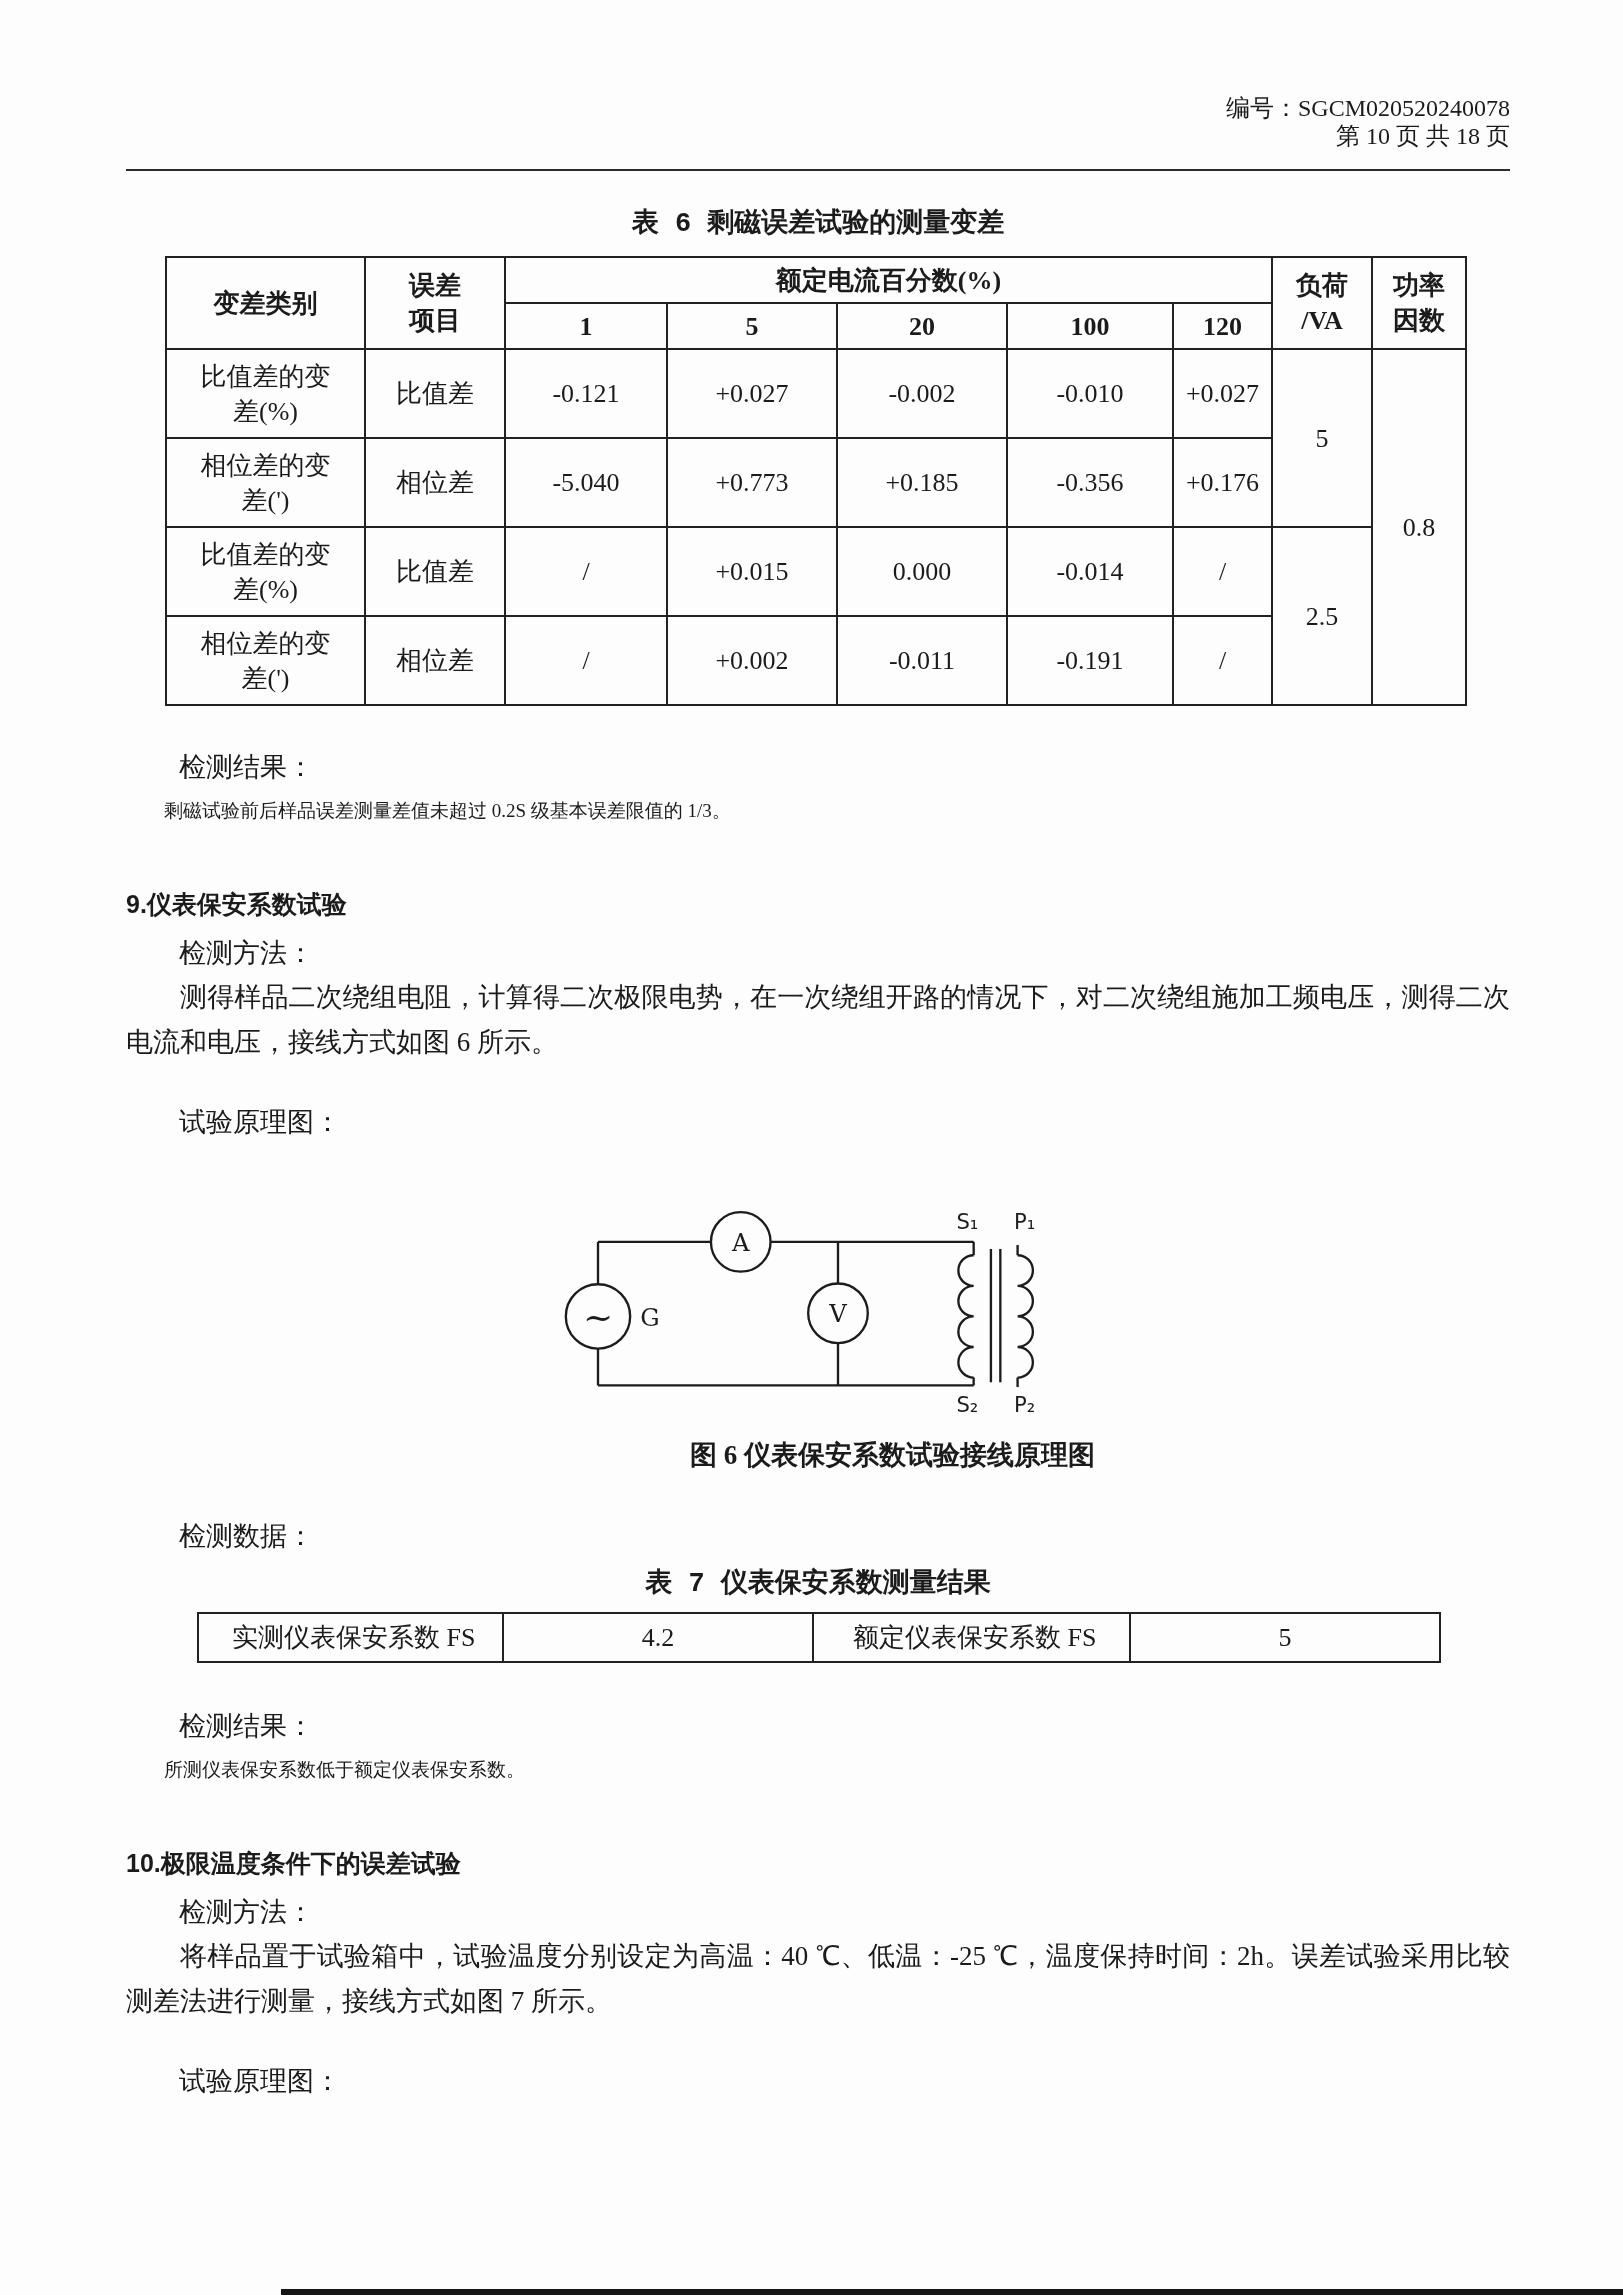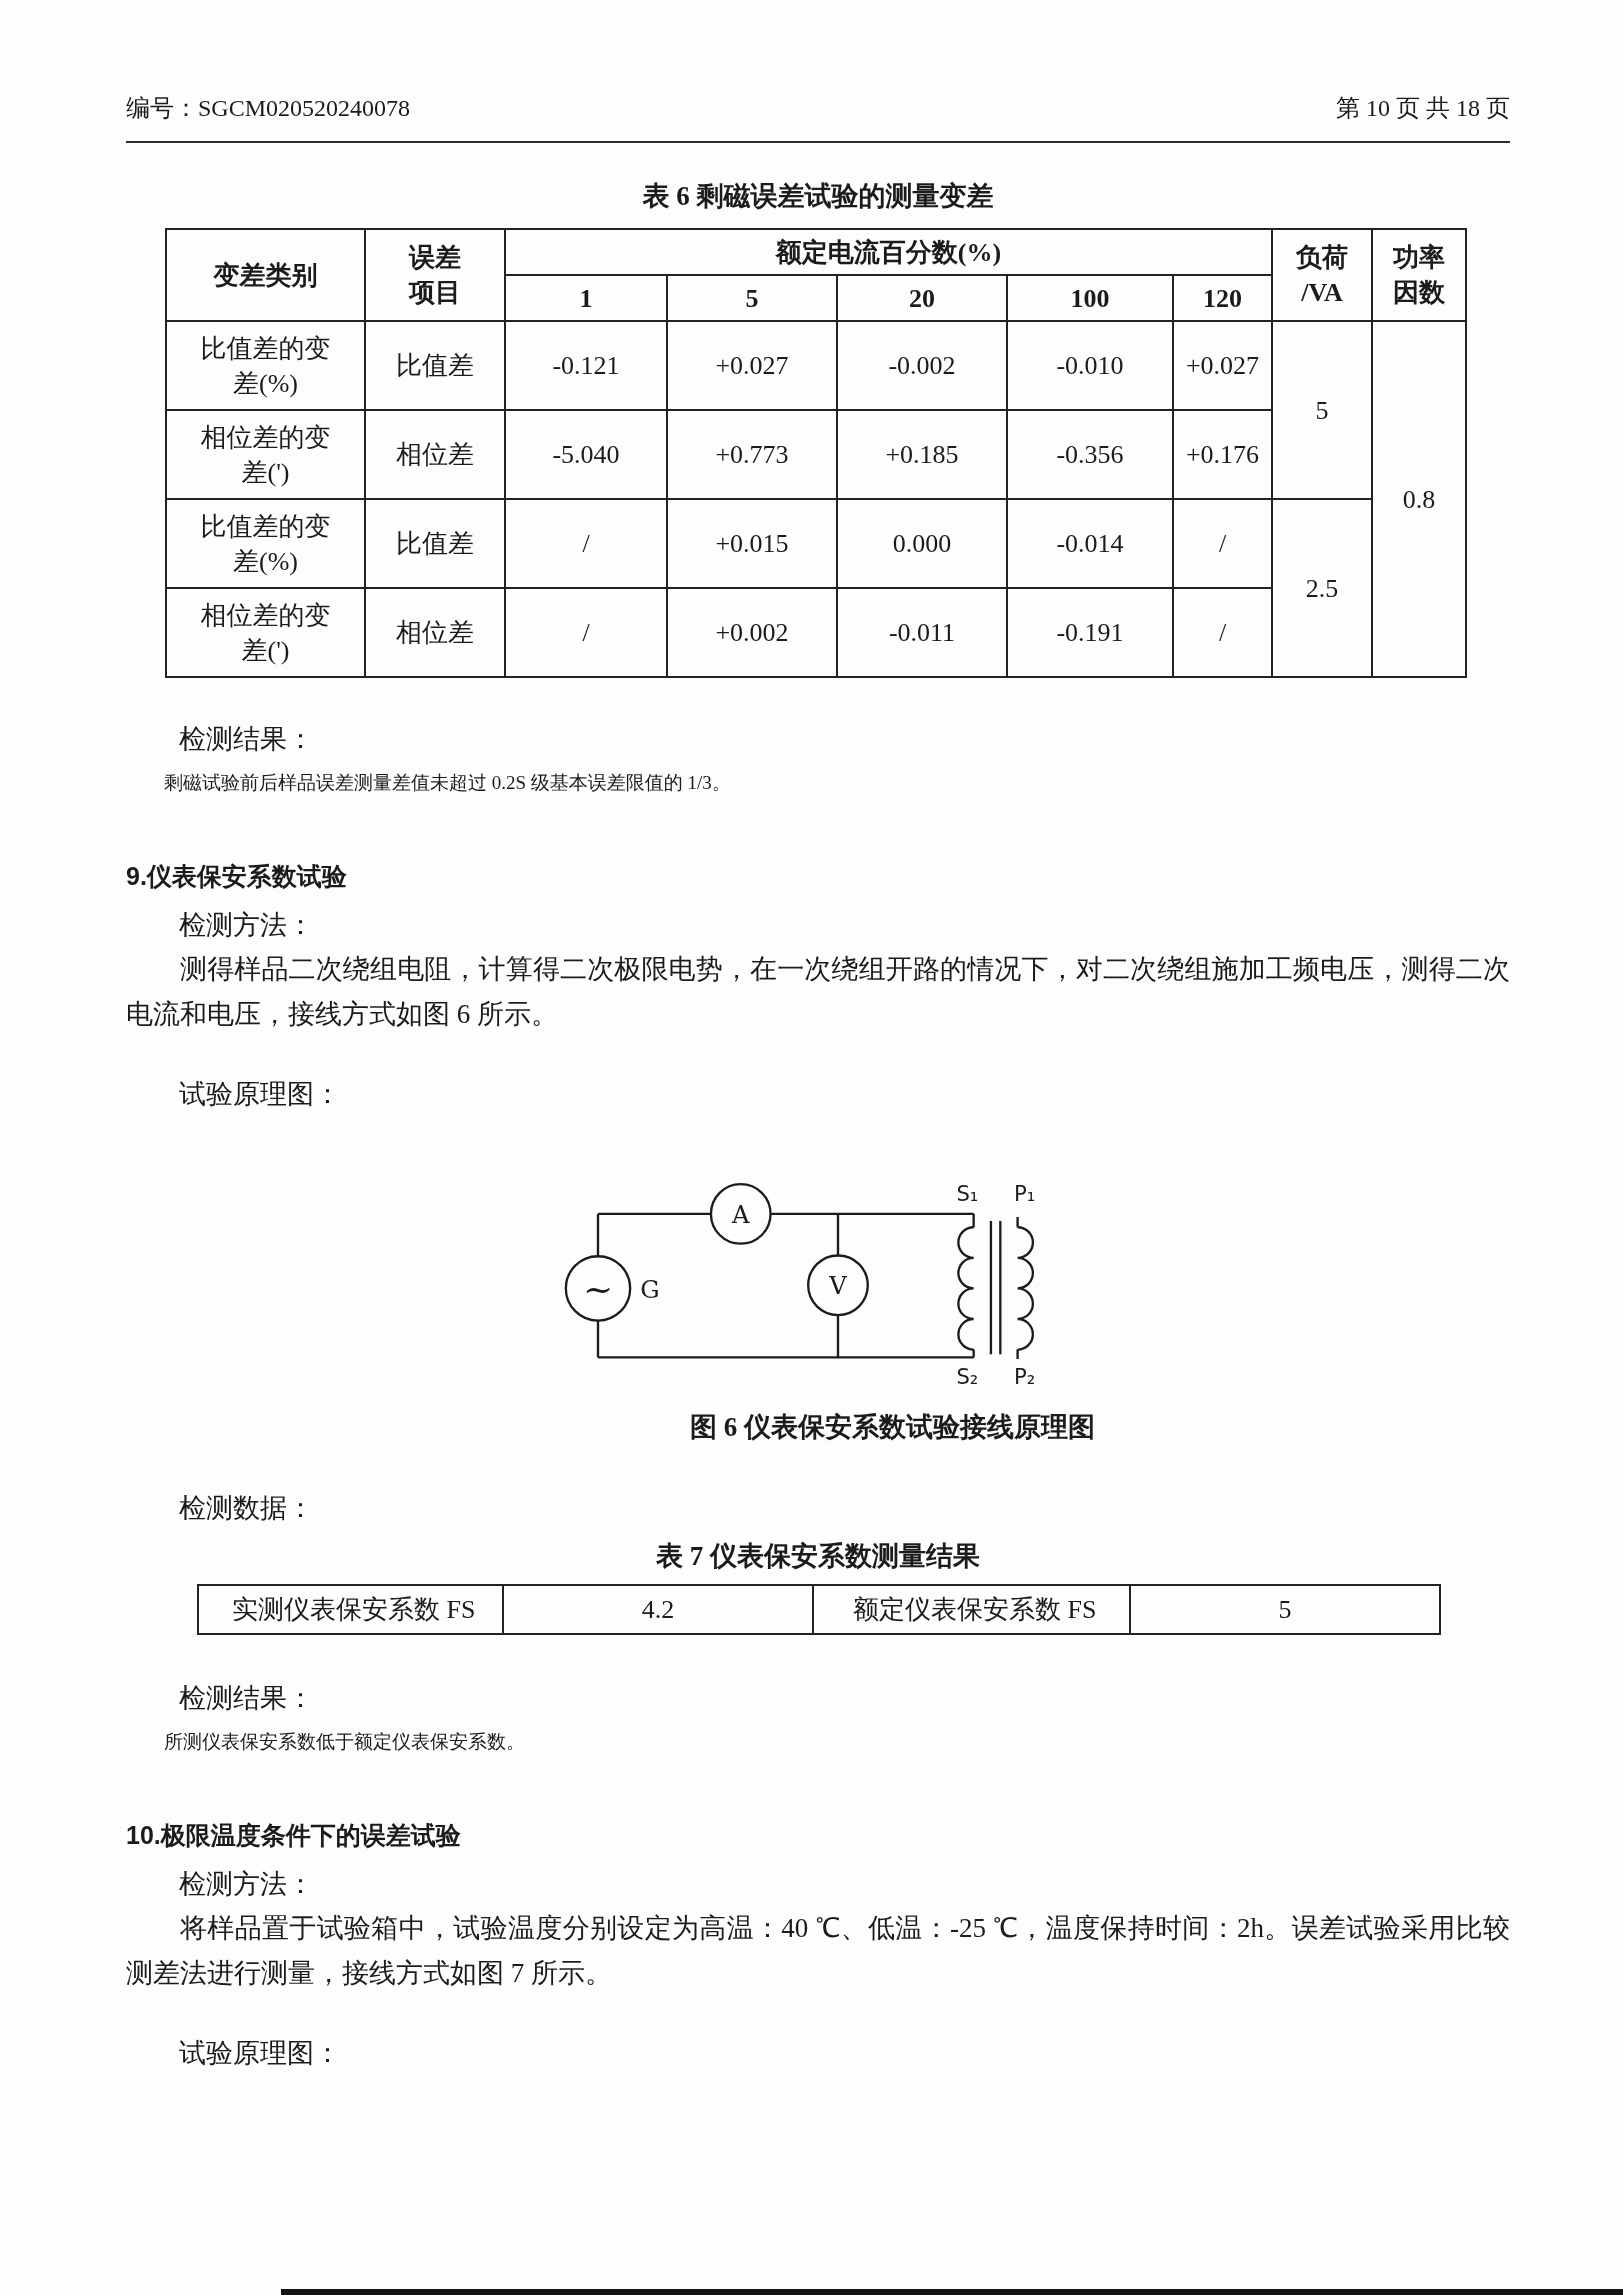--- a/index.html
+++ b/index.html
@@ -9,26 +9,27 @@
     width:1624px; height:2295px; position:relative; overflow:hidden;
     font-family:"Liberation Serif", serif; color:#1b1b1b; background:#fdfdfd;
   }
   .page { position:absolute; inset:0; padding:94px 114px 0 126px; }
 
   
   .hdr {
     display:flex; justify-content:space-between; align-items:flex-end;
     font-size:24px; line-height:28px; padding-bottom:19px;
     border-bottom:2.4px solid #2b2b2b;
+    flex-direction:column;
   }
 
   
   .tbl-title {
     margin-top:36px; text-align:center; font-size:27px; line-height:35px;
-    font-weight:700; font-family:Liberation Serif, serif;
+    font-weight:700; font-family:Liberation Mono, monospace;
   }
   h2.sec {
     font-size:25px; line-height:38px; font-weight:700;
     font-family:"Liberation Sans", sans-serif;
   }
   .sec9 { margin-top:55px; }
   .sec10 { margin-top:55px; }
 
   .label { font-size:27px; line-height:38px; padding-left:53px; }
   .para  { font-size:27px; line-height:45px; text-indent:2em; text-align:justify; }

